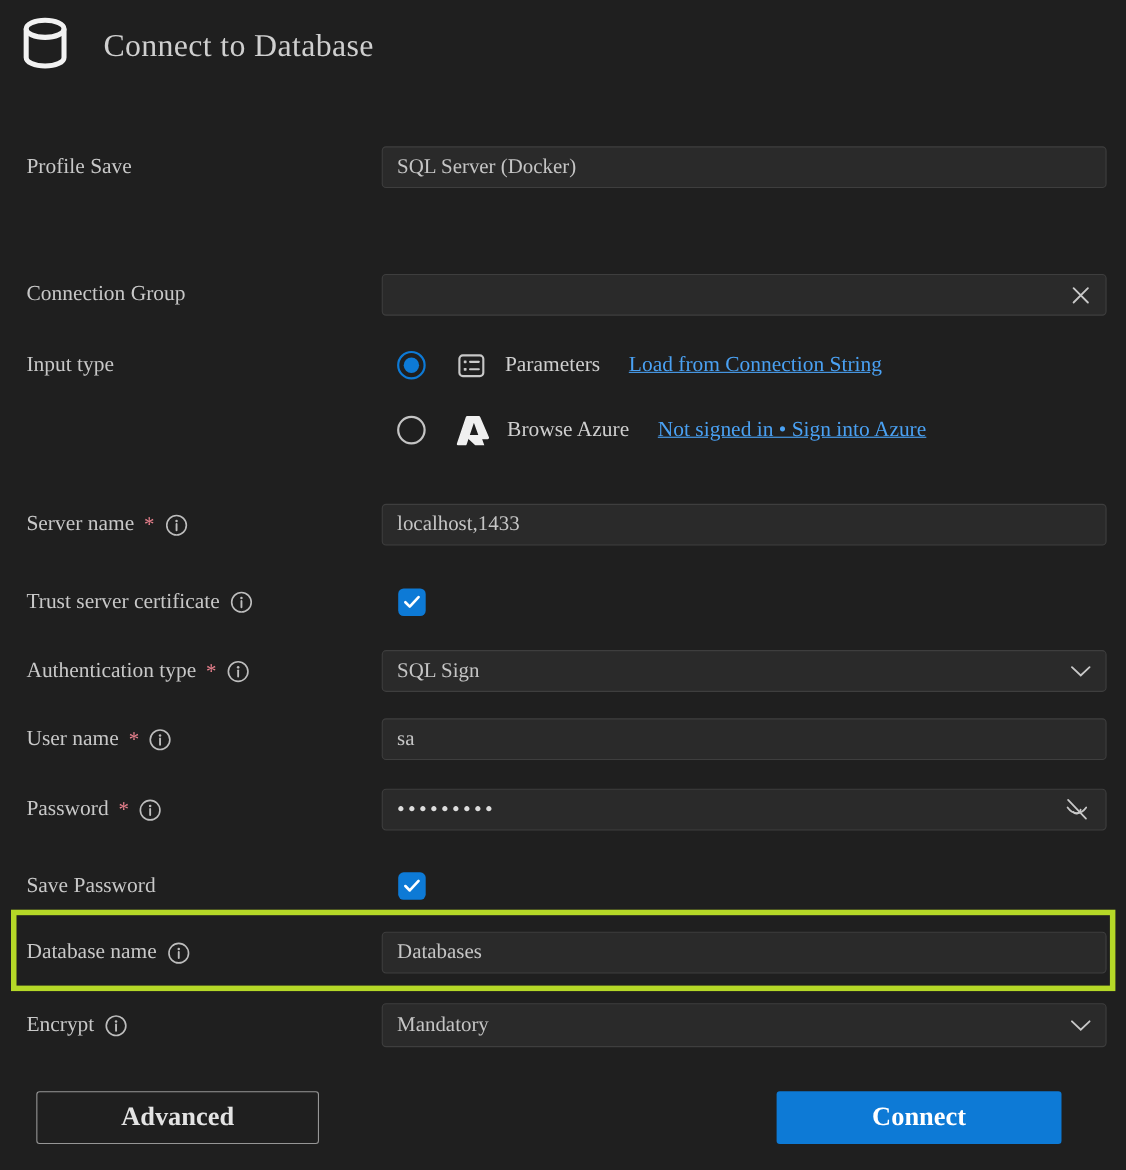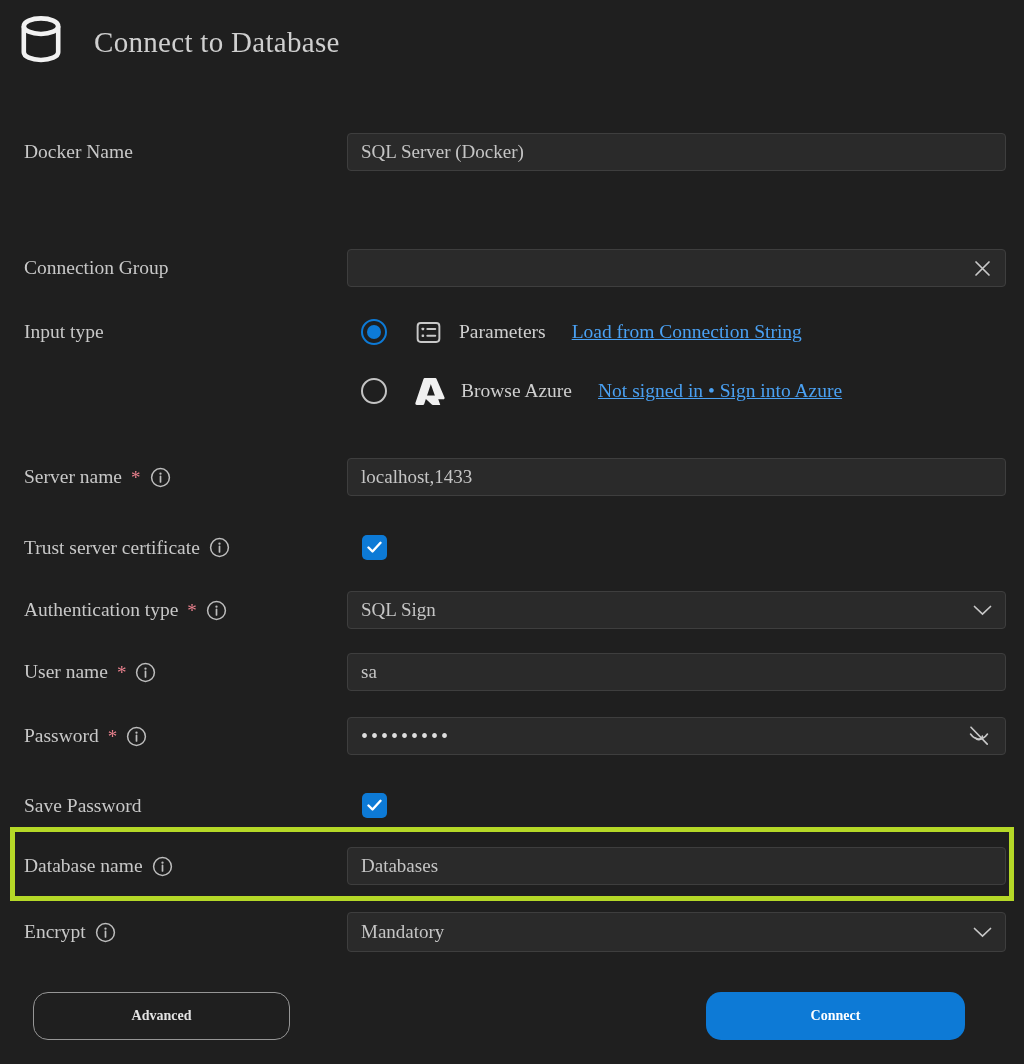--- a/index.html
+++ b/index.html
@@ -43,41 +43,41 @@
             text-decoration:underline;cursor:pointer;}
   
   .checkbox{position:absolute;left:362px;width:25px;height:25px;border-radius:5px;
             background:var(--accent,#0e7ad6);display:flex;align-items:center;
             justify-content:center;cursor:pointer;}
   
   .highlight{position:absolute;left:10px;top:827px;width:1004px;height:74px;
              box-sizing:border-box;border:5px solid var(--highlight,#b5d827);
              pointer-events:none;z-index:5;}
   
-  .btn{position:absolute;top:992px;height:48px;border-radius:15px;font-size:14px;
+  .btn{position:absolute;top:992px;height:48px;border-radius:3px;font-size:24px;
        font-weight:bold;display:flex;align-items:center;justify-content:center;
        cursor:pointer;box-sizing:border-box;font-family:inherit;}
   .btn-advanced{left:33px;width:257px;background:transparent;border:1px solid #969696;color:#e3e3e3;}
   .btn-connect{left:706px;width:259px;background:var(--accent,#0d7ad5);border:none;color:#ffffff;}
 </style>
 </head>
 <body>
 
 <div class="page">
 
   <div class="header">
     <svg width="48" height="56" viewBox="0 0 24 27">
       <ellipse cx="12" cy="5.6" rx="8.6" ry="3.9" fill="none" stroke="#f2f2f2" stroke-width="2.3"></ellipse>
       <path d="M3.4 5.6 v13 a8.6 3.9 0 0 0 17.2 0 v-13" fill="none" stroke="#f2f2f2" stroke-width="2.3"></path>
     </svg>
     <div class="title">Connect to Database</div>
   </div>
 
   <div class="flabel r-profile">
-    <span>Docker Name</span>
+    <span>Profile Save</span>
   </div>
   <div class="fbox r-profile">
     <input value="SQL Server (Docker)" style="">
   </div>
 
   <div class="flabel r-group">
     <span>Connection Group</span>
   </div>
   <div class="fbox r-group">
     <span class="trailing">

